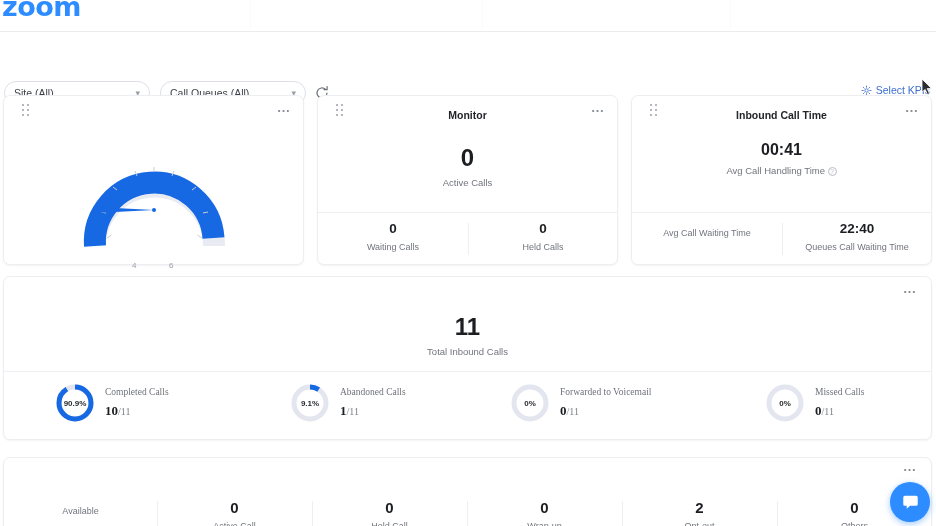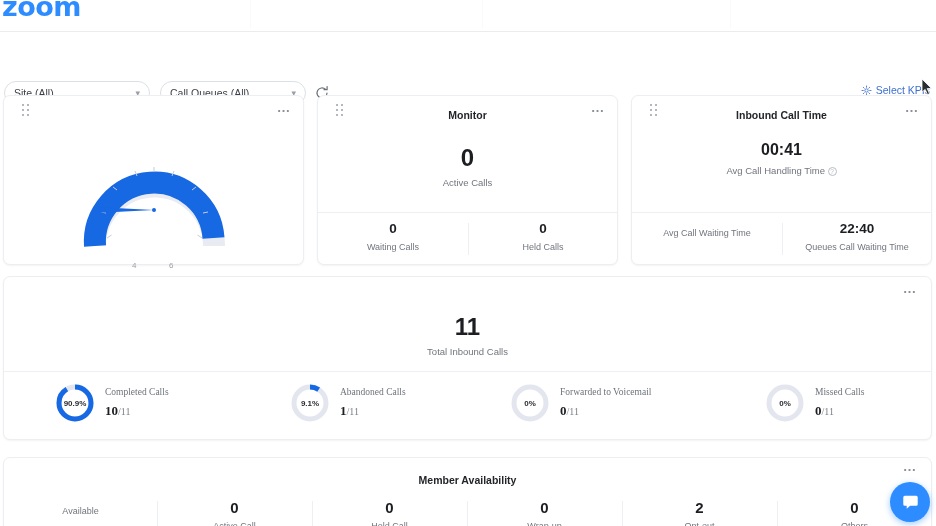--- a/index.html
+++ b/index.html
@@ -318,23 +318,20 @@
       <div class="donut-name">Missed Calls</div>
       <div class="donut-frac">
         <span>0</span><small>/11</small>
       </div>
     </div>
   </div>
 </div>
 
 <div class="card" style="left:3px; top:457px; width:929px; height:80px;">
   <div class="dots-menu" style="right:14px; top:9px;">⋯</div>
-  <div class="card-title" style="top:16px;">
-    <span>Member Availability</span>
-  </div>
 
   <div class="divider-v" style="left:153px; top:43px; height:34px;"></div>
   <div class="divider-v" style="left:308px; top:43px; height:34px;"></div>
   <div class="divider-v" style="left:463px; top:43px; height:34px;"></div>
   <div class="divider-v" style="left:618px; top:43px; height:34px;"></div>
   <div class="divider-v" style="left:773px; top:43px; height:34px;"></div>
 
   <div class="stat-cell" style="left:0;    top:42px; width:153px;">
     <div class="mid-label">Available</div>
   </div>

